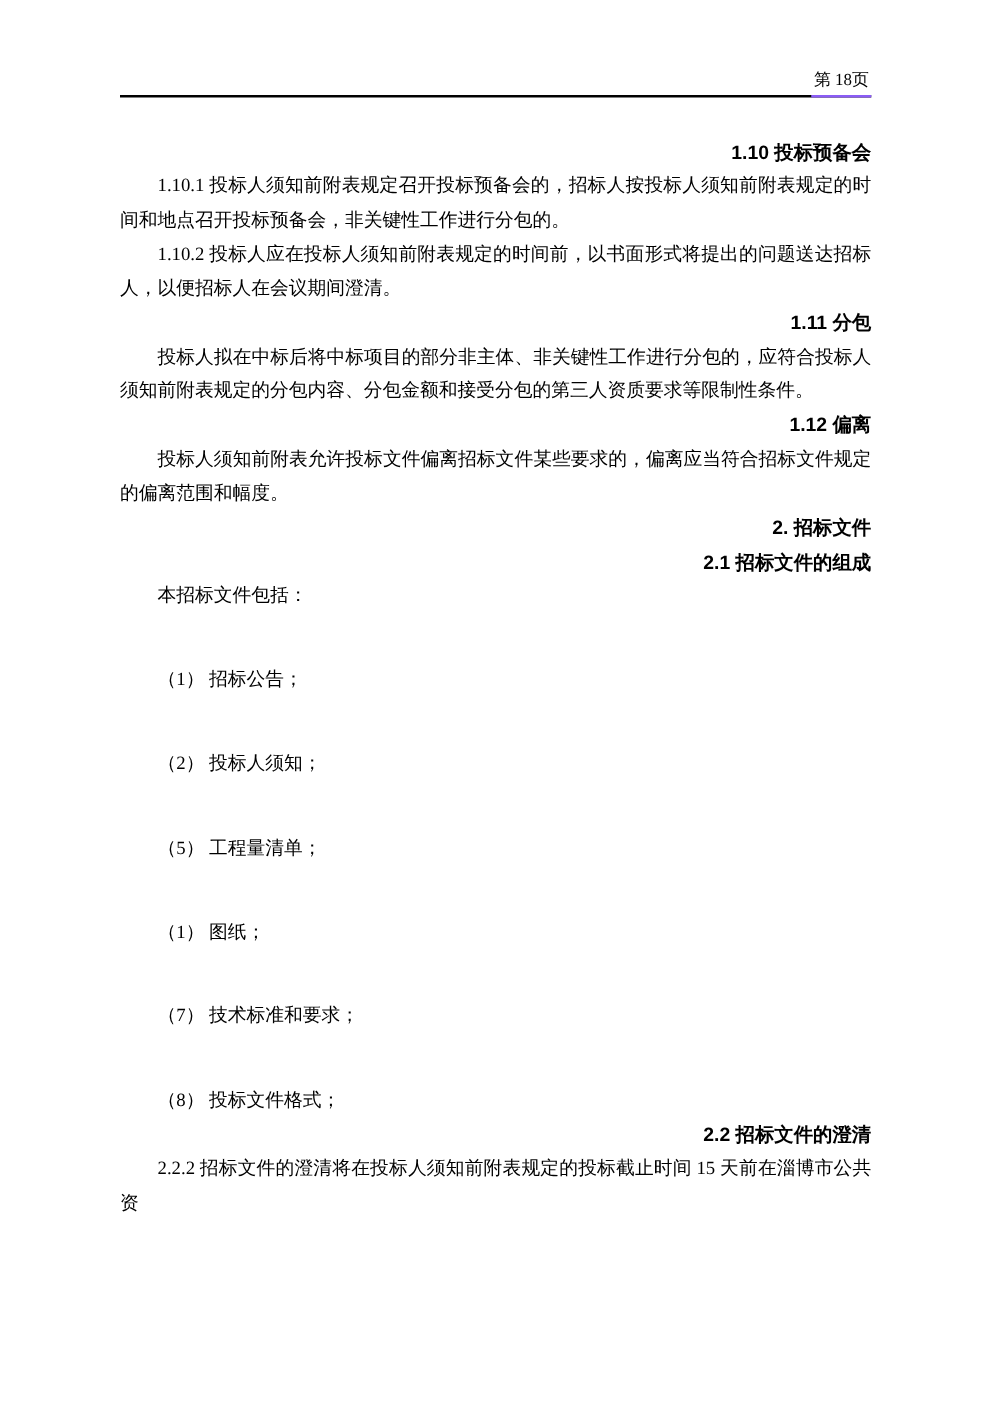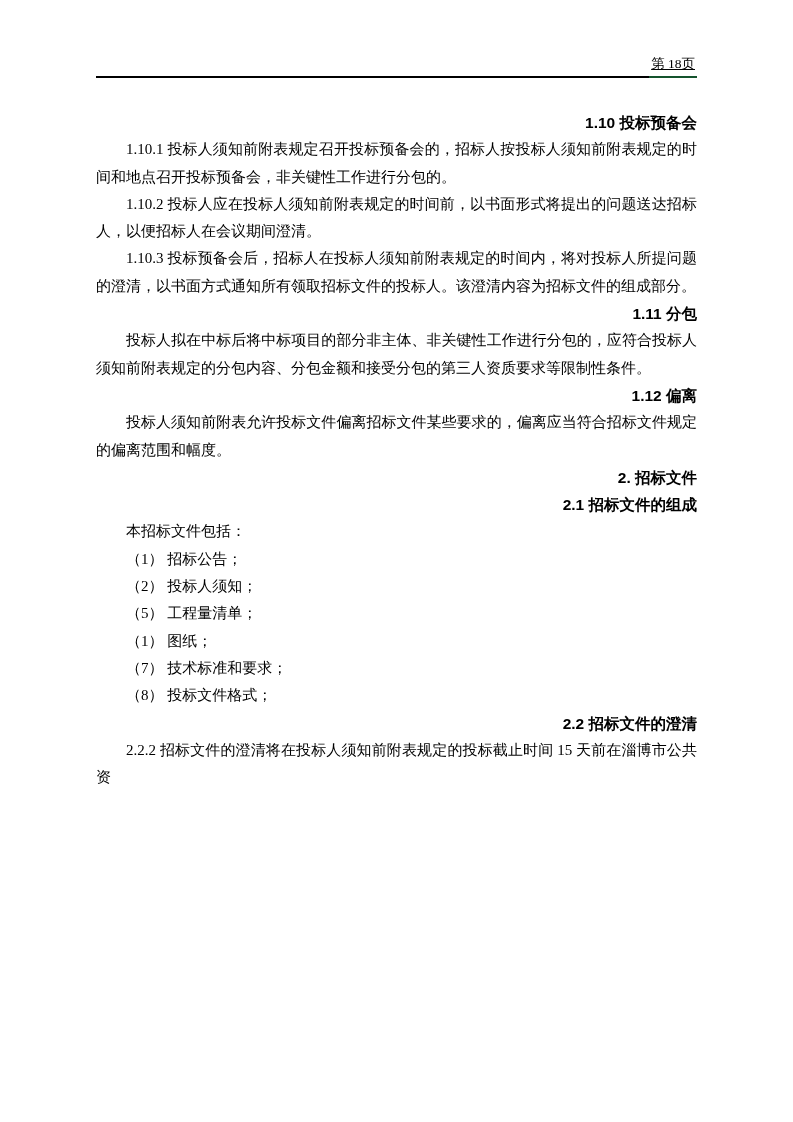--- a/index.html
+++ b/index.html
@@ -23,61 +23,60 @@
   }
   .page-header {
     text-align: right;
     border-bottom: 2px solid #000000;
     padding-bottom: 3px;
     font-size: 13.5px;
     line-height: 18px;
   }
   .page-number {
     display: inline-block;
-    border-bottom: 2px solid #14532d;
+    border-bottom: 2px solid #8b5cf6;
     margin-bottom: -5px;
     padding: 0 2px 3px 2px;
-    text-decoration: underline;
   }
   .doc-content {
     margin-top: 31px;
     font-size: 15px;
     line-height: 27.3px;
     text-align: justify;
   }
   .blk {
     margin: 0;
     padding: 0;
   }
   .blk.p {
     text-indent: 2em;
   }
   .blk.li {
     text-indent: 2em;
     text-align: left;
+    margin-top: 40px;
   }
   .blk.h2, .blk.h3 {
     font-weight: bold;
     font-family: "Liberation Sans", "DejaVu Sans", sans-serif;
     font-size: 15.5px;
     text-align: right;
   }
 </style>
 </head>
 <body>
 
 <div class="page">
   <div class="page-header">
     <span class="page-number">第 18页</span>
   </div>
   <div class="doc-content">
       <div class="blk h3">1.10 投标预备会</div>
       <div class="blk p">1.10.1 投标人须知前附表规定召开投标预备会的，招标人按投标人须知前附表规定的时间和地点召开投标预备会，非关键性工作进行分包的。</div>
       <div class="blk p">1.10.2 投标人应在投标人须知前附表规定的时间前，以书面形式将提出的问题送达招标人，以便招标人在会议期间澄清。</div>
-      <div class="blk p">1.10.3 投标预备会后，招标人在投标人须知前附表规定的时间内，将对投标人所提问题的澄清，以书面方式通知所有领取招标文件的投标人。该澄清内容为招标文件的组成部分。</div>
       <div class="blk h3">1.11 分包</div>
       <div class="blk p">投标人拟在中标后将中标项目的部分非主体、非关键性工作进行分包的，应符合投标人须知前附表规定的分包内容、分包金额和接受分包的第三人资质要求等限制性条件。</div>
       <div class="blk h3">1.12 偏离</div>
       <div class="blk p">投标人须知前附表允许投标文件偏离招标文件某些要求的，偏离应当符合招标文件规定的偏离范围和幅度。</div>
       <div class="blk h2">2. 招标文件</div>
       <div class="blk h3">2.1 招标文件的组成</div>
       <div class="blk p">本招标文件包括：</div>
       <div class="blk li">（1） 招标公告；</div>
       <div class="blk li">（2） 投标人须知；</div>
       <div class="blk li">（5） 工程量清单；</div>

